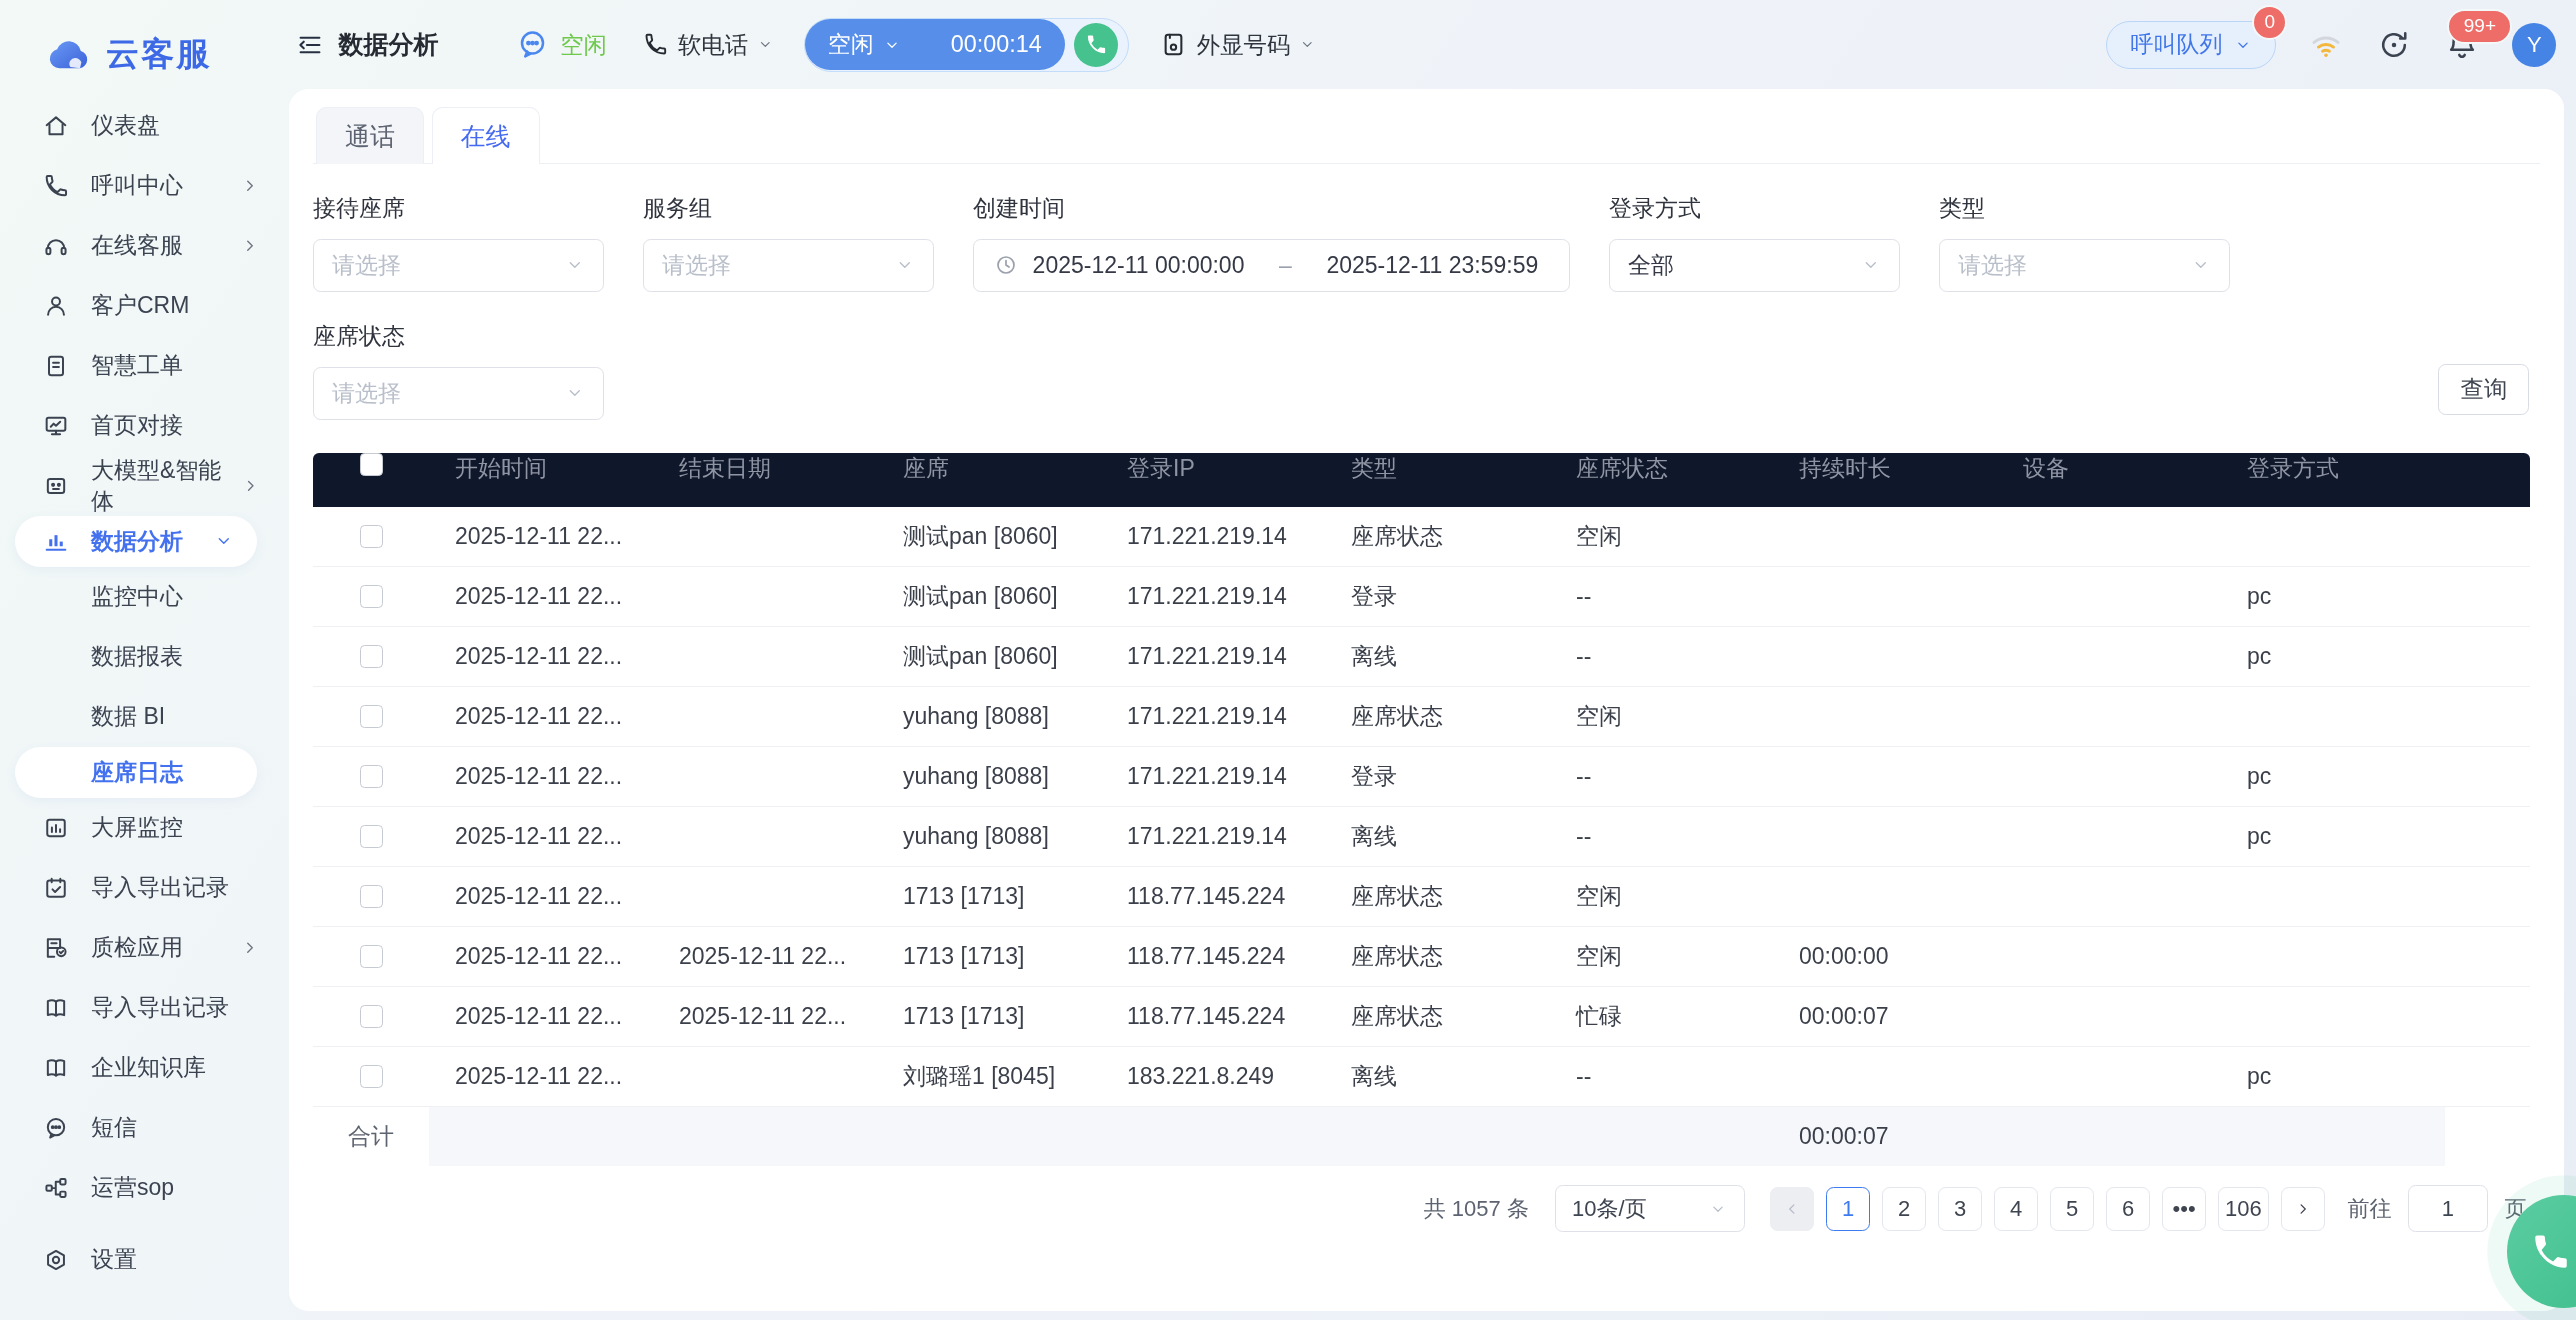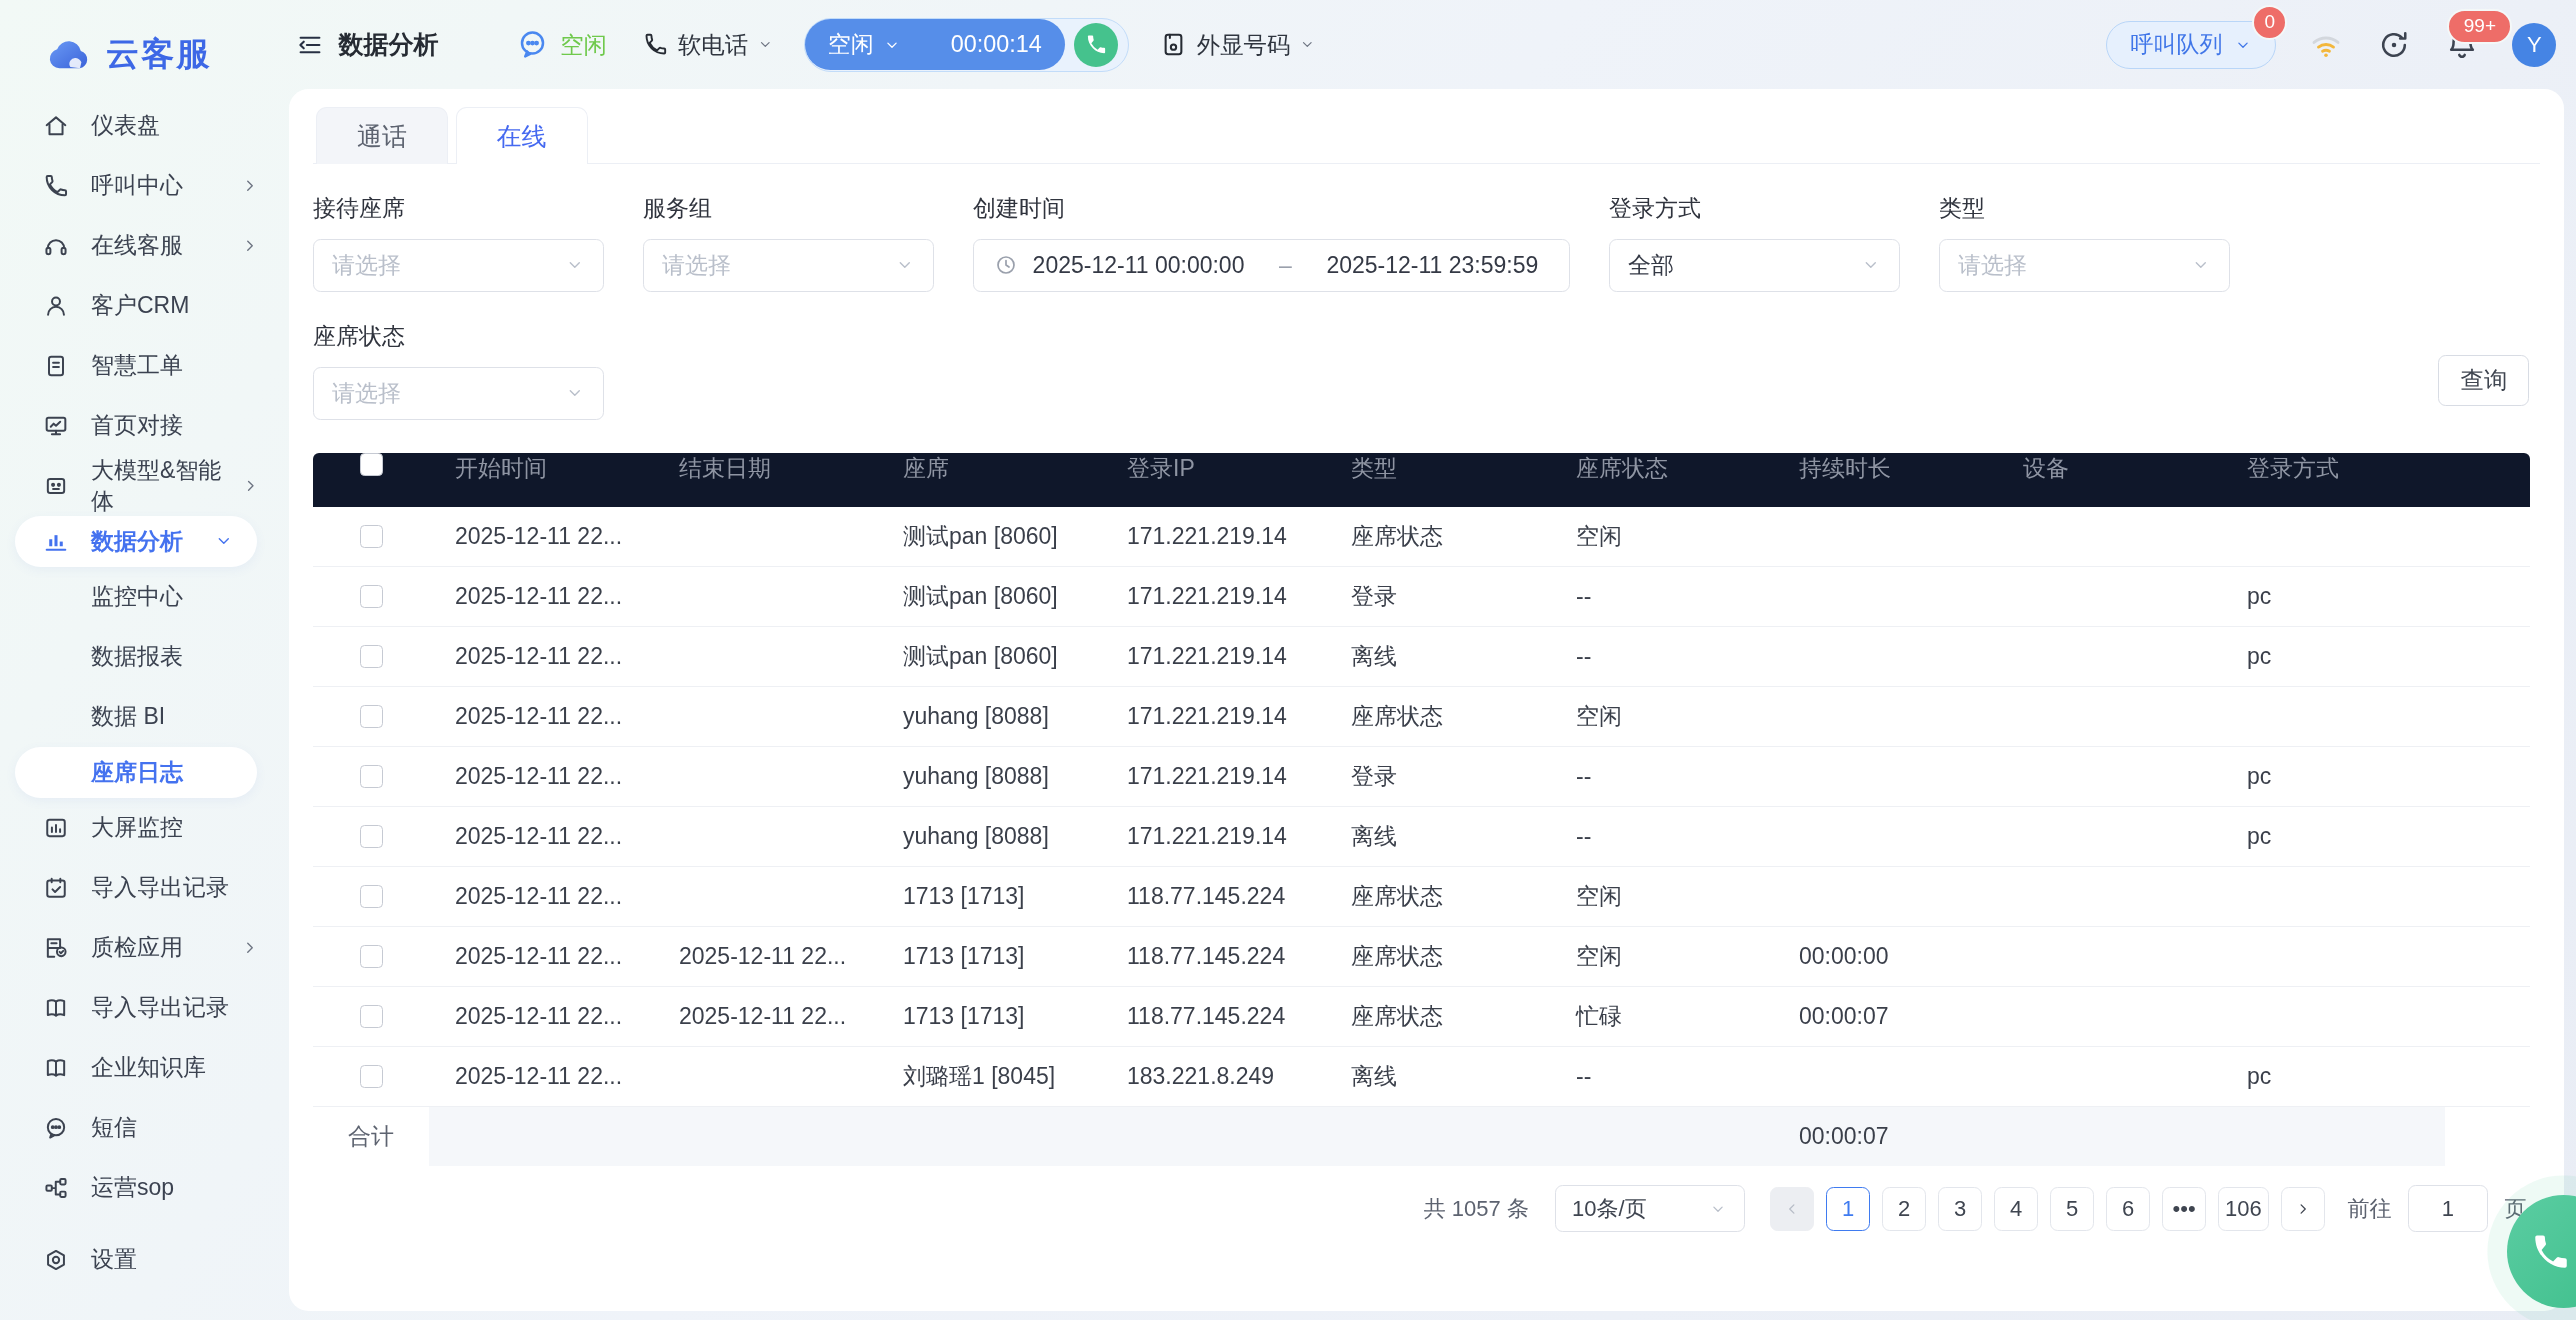--- a/index.html
+++ b/index.html
@@ -58,39 +58,39 @@
   .badge-0 { width:35px; height:35px; top:-16.6px; right:-12px; }
   .icon-btn { width:36px; height:36px; color:#3c4350; position:relative; }
   .badge-99 { min-width:65px; height:35px; top:-18px; left:3px; padding:0 9px; }
   .avatar { width:44px; height:44px; border-radius:50%; background:#4584e4; color:#fff;
     font-size:22px; display:flex; align-items:center; justify-content:center; }
 
   
   .card { position:absolute; left:289px; top:89px; width:2275px; height:1222px;
     background:#fff; border-radius:19.6px; padding:18px 24px 0 24px; }
   .tabs { display:flex; gap:7.6px; padding-left:3px; border-bottom:1.5px solid #eceff5; }
-  .tab { height:57px; padding:0 40px; display:flex; align-items:center; font-size:25px;
+  .tab { height:57px; padding:0 28px; display:flex; align-items:center; font-size:25px;
     color:#5d6370; background:#f3f5f9; border:1.5px solid #eceff5; border-bottom:none;
     border-radius:10.6px 10.6px 0 0; margin-bottom:-1.5px; cursor:pointer; }
   .tab.active { background:#fff; color:#4569f0; }
 
   .filters { position:relative; }
   .f-row { display:flex; }
   .filter { margin-right:39px; }
   .f-label { font-size:23px; color:#30343e; margin:29px 0 15px 0; }
   .select { width:291px; height:53px; border:1.5px solid #dee1e8; border-radius:7.6px;
     display:flex; align-items:center; padding:0 18px; font-size:23px; background:#fff; cursor:pointer; }
   .select .val { color:#343945; }
   .select .ph { color:#b9bfca; }
   .select .chev { width:19.6px; height:19.6px; color:#b9bfca; margin-left:auto; }
   .daterange { width:597px; height:53px; border:1.5px solid #dee1e8; border-radius:7.6px;
     display:flex; align-items:center; padding:0 19.6px; font-size:23px; color:#343945; gap:15px; }
   .daterange .icon { width:24px; height:24px; color:#9aa0ac; }
   .daterange .sep { color:#9aa0ac; padding:0 19.6px; }
-  .search-btn { position:absolute; right:10.6px; bottom:14px; width:91px; height:51px;
+  .search-btn { position:absolute; right:10.6px; bottom:5px; width:91px; height:51px;
     border:1.5px solid #d8dce4; border-radius:7.6px; background:#fff; font-size:23.4px;
     color:#3f4550; display:flex; align-items:center; justify-content:center; cursor:pointer;
     font-family:inherit; }
 
   
   .table { margin-top:33px; width:2217px; font-size:23px; }
   .t-header { display:flex; height:54px; background:#0f172a;
     border-radius:6px 6px 0 0; color:#8f95a3; }
   .t-row { display:flex; height:60px; align-items:center; border-bottom:1.5px solid #eef0f4; color:#3a3f4a; }
   .t-cell { padding-left:26px; overflow:hidden; white-space:nowrap; flex:0 0 auto; }

